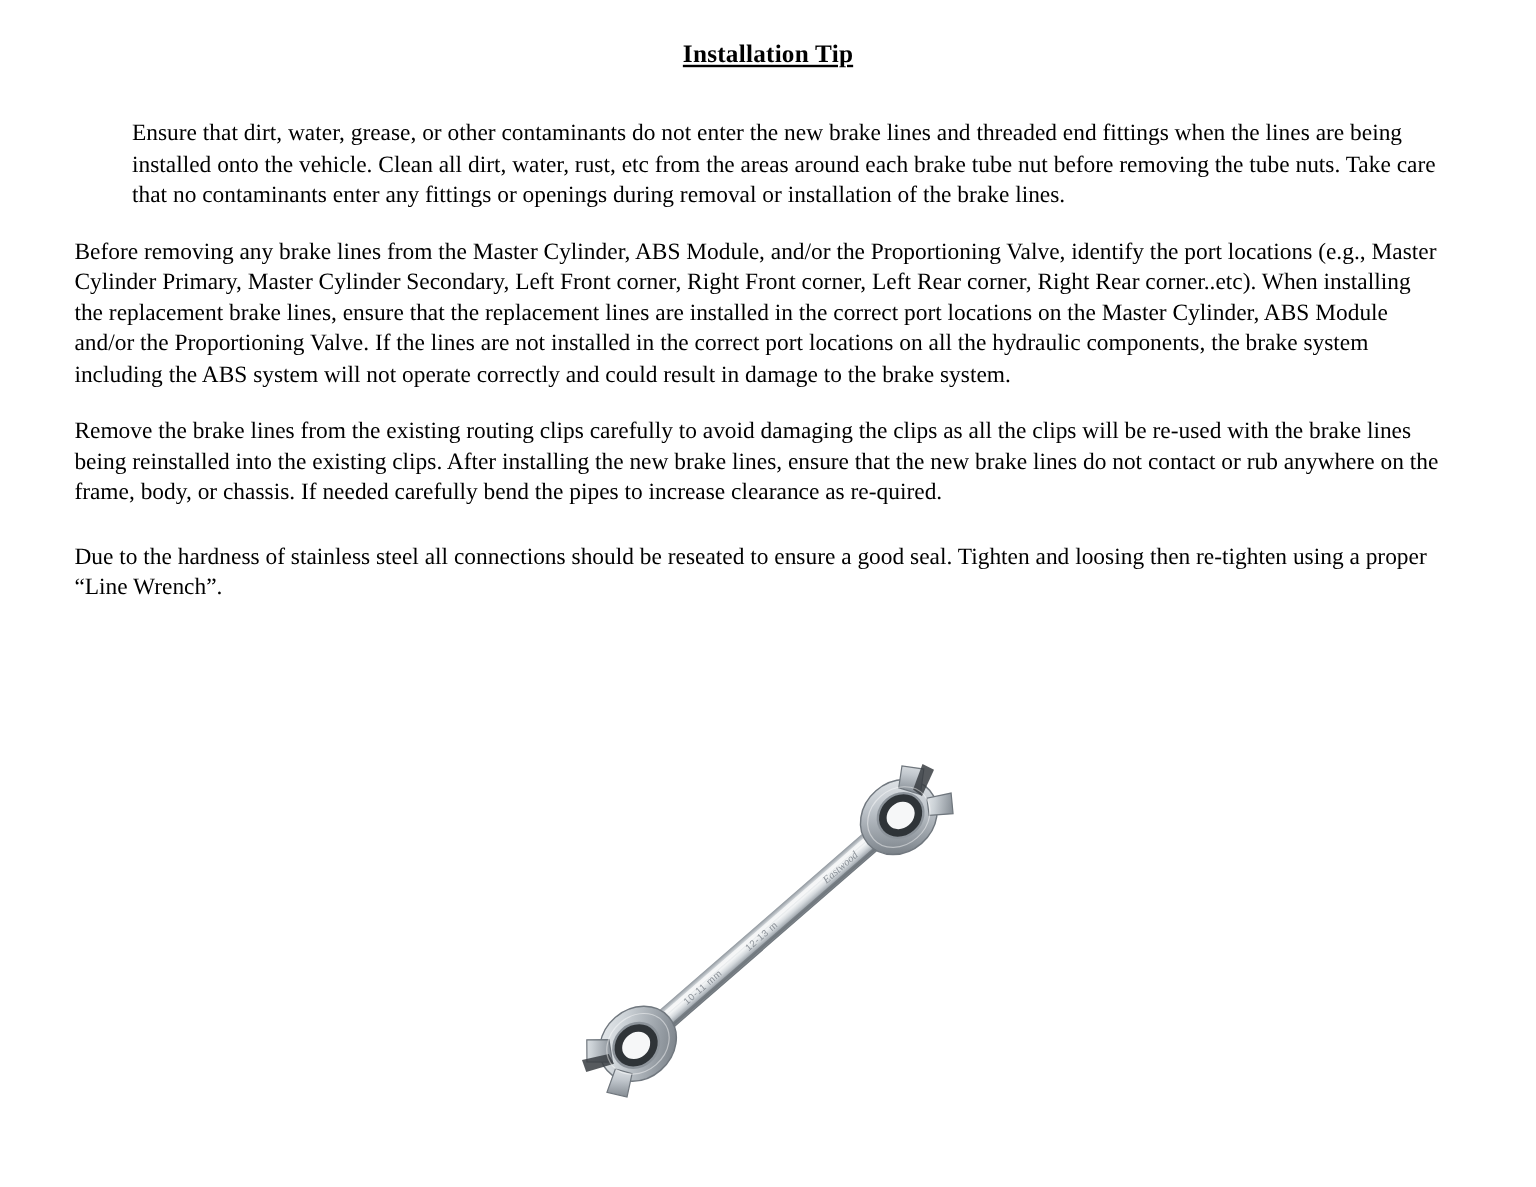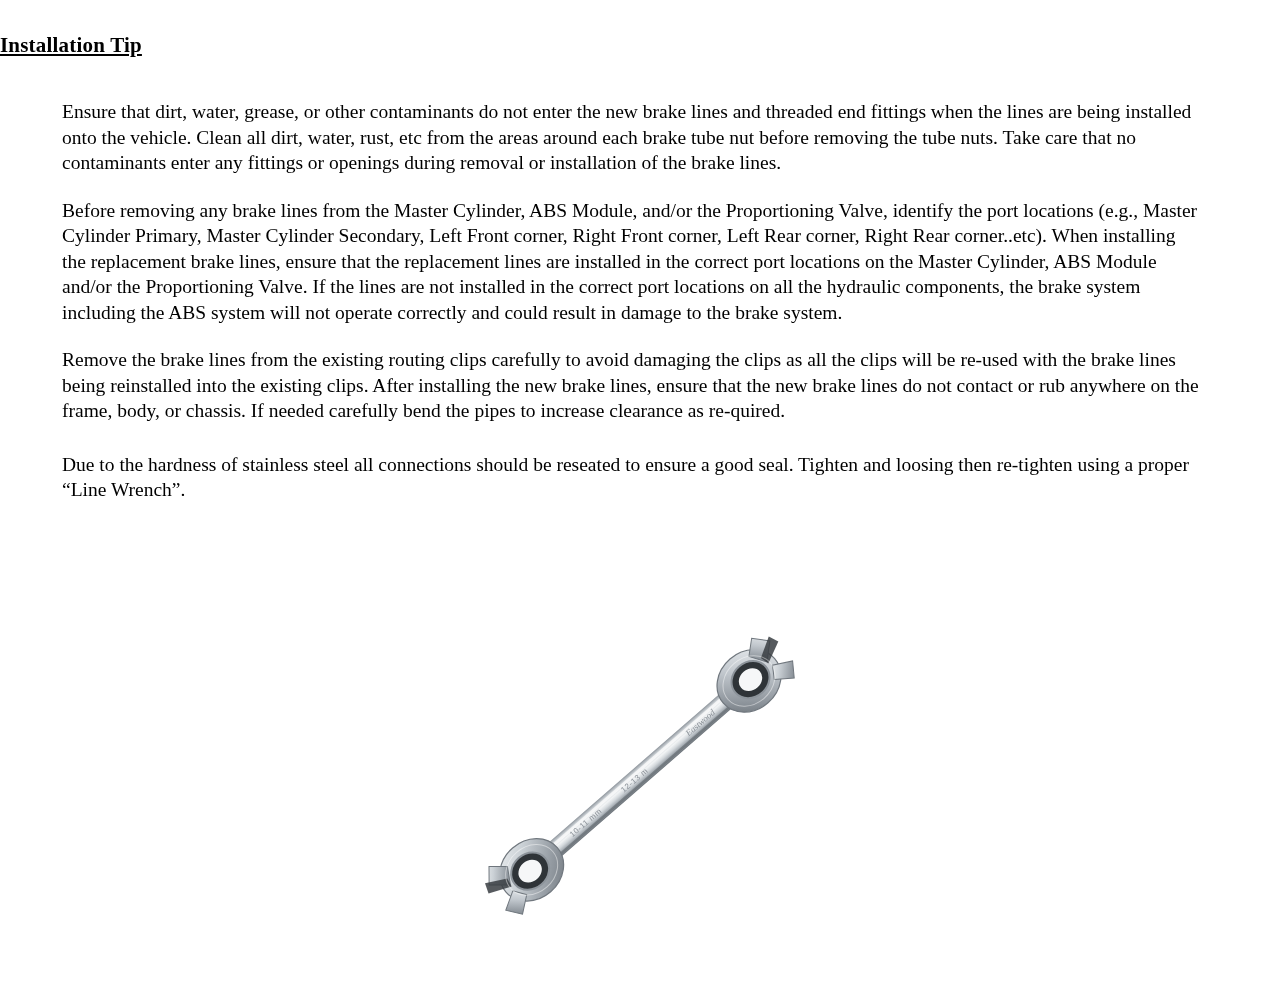--- a/index.html
+++ b/index.html
@@ -15,38 +15,40 @@
     overflow: hidden;
   }
   .page {
     position: relative;
     width: 1280px;
     height: 989px;
     box-sizing: border-box;
     padding: 0;
   }
   .doc-title {
+    text-align: center;
     font-size: 21px;
     font-weight: bold;
     text-decoration: underline;
     margin: 33px 0 0 0;
     letter-spacing: 0.2px;
   }
   .body-copy {
     margin: 0;
     padding: 0 78px 0 62px;
   }
   .para {
     font-size: 19.5px;
     line-height: 25.5px;
     text-align: left;
     margin: 0 0 22px 0;
   }
   .para:first-child {
     margin-top: 41px;
+    margin-left: 48px;
   }
   .para.bold {
     font-weight: normal;
     margin-top: 28px;
   }
   .wrench-wrap {
     position: absolute;
     left: 0;
     top: 592px;
     width: 1280px;

